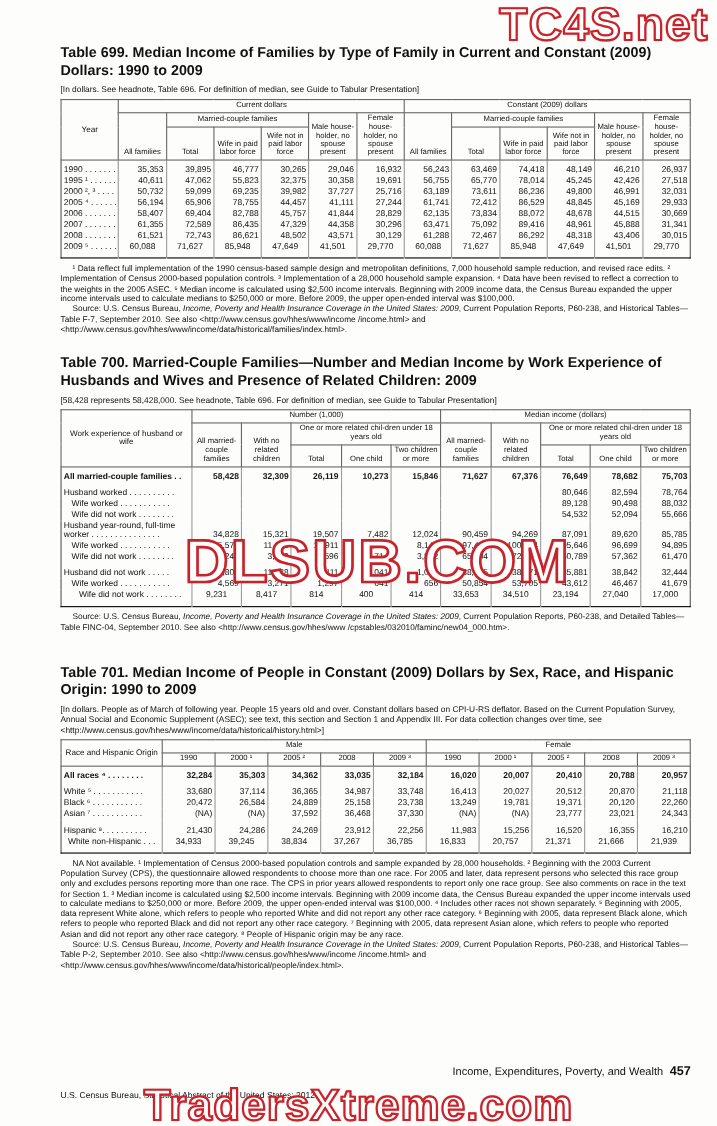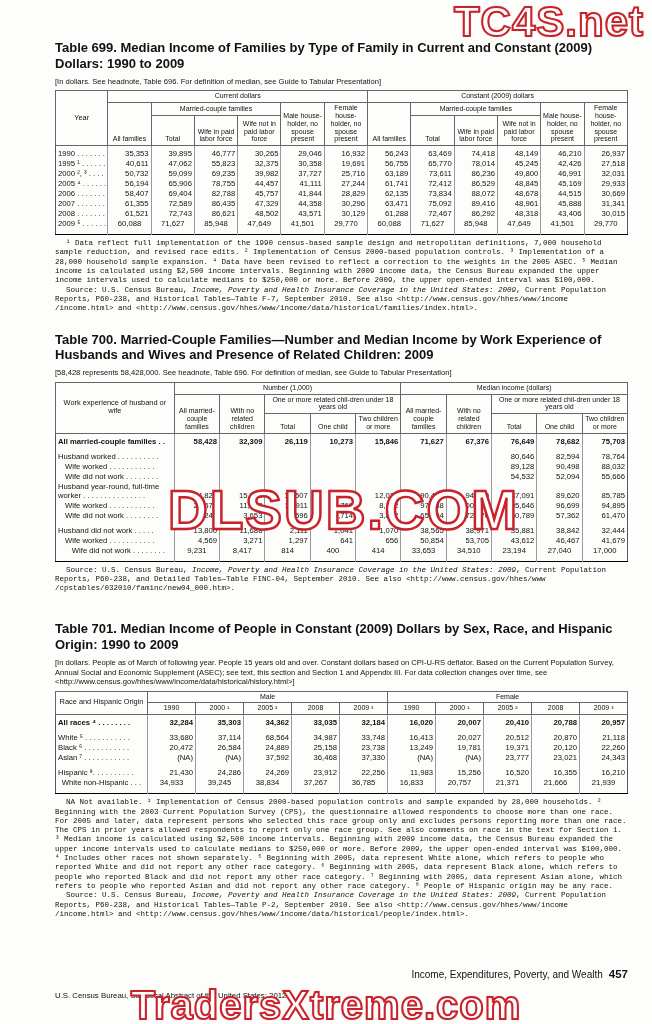--- a/index.html
+++ b/index.html
@@ -19,21 +19,21 @@
   .dtable th.stub{vertical-align:middle;font-size:7.4px;}
   .dtable td{font-size:7.7px;line-height:1.3;padding:0 2px;vertical-align:bottom;}
   .dtable td.num{text-align:right;border-left:.6px solid #9a9a9a;white-space:nowrap;overflow:hidden;}
   .dtable td.lbl{text-align:left;white-space:nowrap;overflow:hidden;}
   .t700 td.lbl{white-space:normal;line-height:1.15;padding-top:1px;}
   .dtable tbody tr:first-child td{padding-top:3px;}
   .dtable tbody tr:last-child td{padding-bottom:5px;text-align:center;}
   tr.bold td{font-weight:bold;}
   tr.gap td{padding-top:5px;}
   tr.indent td.lbl{padding-left:9px;}
-  .notes{font-size:7.5px;line-height:1.24;margin:4px 0 0 0;font-family:Liberation Mono, monospace;}
+  .notes{font-size:7.5px;line-height:1.24;margin:4px 0 0 0;}
   .notes p{margin:0;text-indent:11px;}
   .notes i{font-style:italic;}
   .sec-gap{height:18px;}
   .sec-gap-sm{height:10px;}
   .footer-line{position:absolute;right:24px;bottom:44px;font-size:10px;}
   .footer-line b{font-size:11.5px;padding-left:6px;}
   .footer-left{position:absolute;left:55px;bottom:24px;font-size:7.8px;}
   .wm{position:absolute;font-weight:bold;color:#fff;
       -webkit-text-stroke:2px #c8232b;text-shadow:0 0 1.5px #c8232b, 0 0 1.5px #c8232b;
       white-space:nowrap;z-index:5;}
@@ -420,21 +420,21 @@
           <td class="num">16,020</td>
           <td class="num">20,007</td>
           <td class="num">20,410</td>
           <td class="num">20,788</td>
           <td class="num">20,957</td>
         </tr>
         <tr class="gap">
           <td class="lbl">White ⁵ . . . . . . . . . . .</td>
           <td class="num">33,680</td>
           <td class="num">37,114</td>
-          <td class="num">68,564</td>
+          <td class="num">36,365</td>
           <td class="num">34,987</td>
           <td class="num">33,748</td>
           <td class="num">16,413</td>
           <td class="num">20,027</td>
           <td class="num">20,512</td>
           <td class="num">20,870</td>
           <td class="num">21,118</td>
         </tr>
         <tr>
           <td class="lbl">Black ⁶ . . . . . . . . . . .</td>

